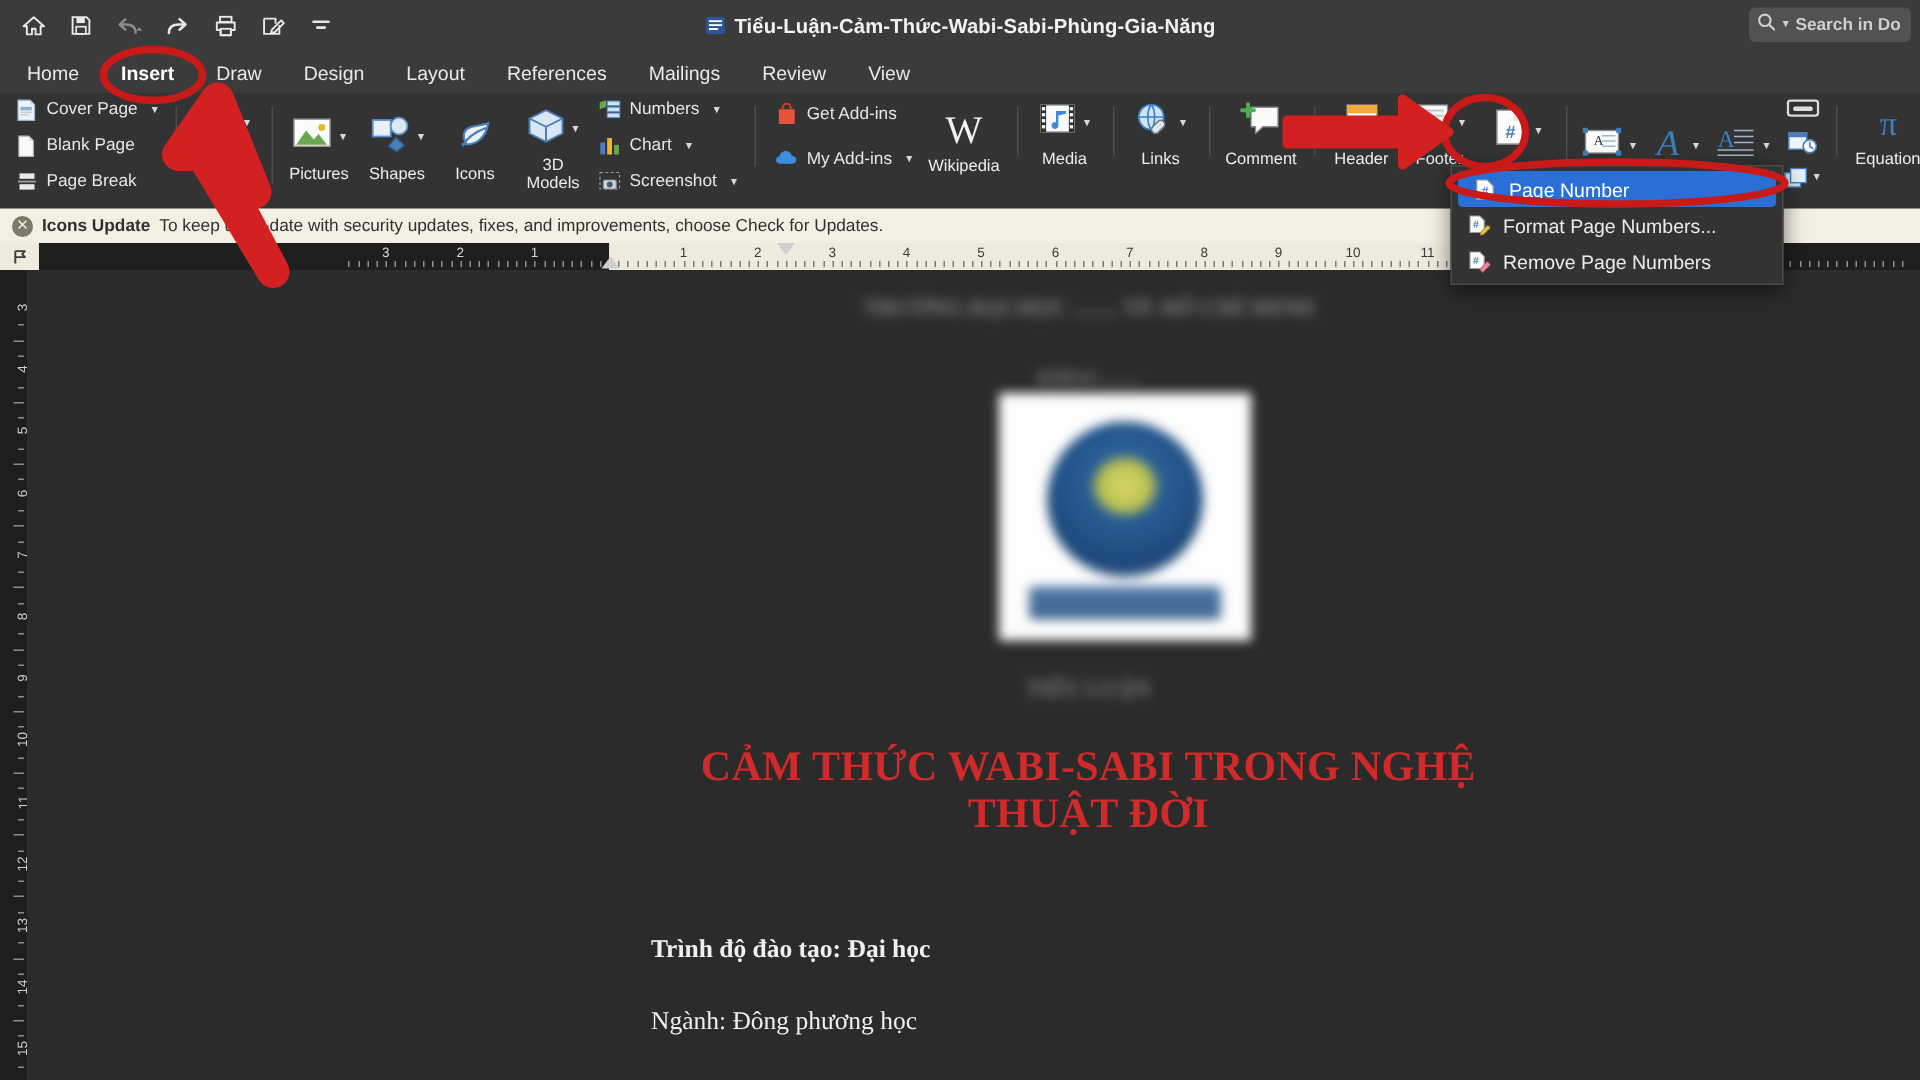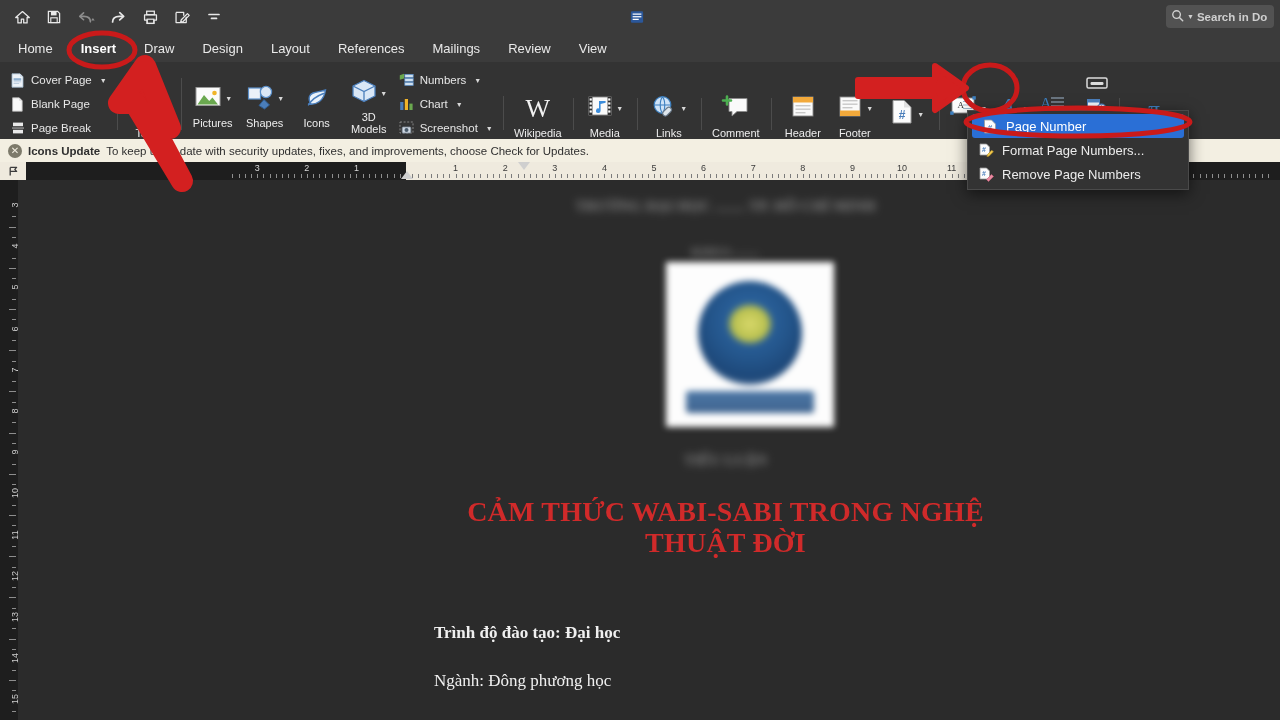--- a/index.html
+++ b/index.html
@@ -50,21 +50,21 @@
   }
   .tab{
     font-size:13px; color:#e9e9e9; padding:2px 14px; white-space:nowrap;
     font-weight:500;
   }
   .tab.active{ color:#ffffff; font-weight:bold; }
 
   
   .ribbon{
     position:absolute; left:0; top:62px; width:1280px; height:77px;
-    background:#333333; display:flex; align-items:flex-end;
+    background:#333333; display:flex; align-items:flex-start;
   }
   .rgroup{ display:flex; align-items:center; padding:0 6px; position:relative; }
   .rgroup + .rgroup::before{
     content:""; position:absolute; left:0; top:9px; bottom:9px; width:1px; background:#4c4c4c;
   }
   .stack{ display:flex; flex-direction:column; justify-content:center; gap:2px; padding:0 4px;}
   .srow{ display:flex; align-items:center; gap:6px; height:22px; }
   .srow .lbl{ font-size:11.5px; color:#e6e6e6; white-space:nowrap; }
   .srow .mini{ width:15px; height:16px; flex:none; display:flex; align-items:center; justify-content:center;}
   .big{
@@ -237,20 +237,21 @@
 
     <div class="title-center">
       <span class="doc-ico">
         <svg width="14" height="14" viewBox="0 0 16 16">
             <rect x="1" y="1.5" width="14" height="13" rx="1.5" fill="#2b579a"></rect>
             <rect x="3" y="4" width="10" height="1.4" fill="#fff"></rect>
             <rect x="3" y="7" width="10" height="1.4" fill="#fff"></rect>
             <rect x="3" y="10" width="7" height="1.4" fill="#fff"></rect>
           </svg>
       </span>
+      <span class="title-text">Tiểu-Luận-Cảm-Thức-Wabi-Sabi-Phùng-Gia-Năng</span>
     </div>
 
     <div class="searchbox">
       <span>
         <svg width="13" height="13" viewBox="0 0 14 14">
             <circle cx="6" cy="6" r="4.1" fill="none" stroke="#cfcfcf" stroke-width="1.5"></circle>
             <path d="M9.1 9.1 12.6 12.6" stroke="#cfcfcf" stroke-width="1.6" stroke-linecap="round"></path>
           </svg>
       </span>
       <span class="caret">▼</span>
@@ -410,20 +411,40 @@
                 <circle cx="7.5" cy="9" r="2" fill="#4a5b6b"></circle>
               </svg>
           </span>
           <span class="lbl">Screenshot</span>
           <span class="dd">▼</span>
         </div>
       </div>
     </div>
 
     <div class="rgroup">
+      <div class="stack" style="margin-left:4px">
+        <div class="srow" style="height:28px">
+          <span class="mini">
+            <svg width="17" height="18" viewBox="0 0 17 18">
+                <path d="M2.5 5.5h12v11h-12z" fill="#e8533a"></path>
+                <path d="M5.5 6V4.2a3 3 0 0 1 6 0V6" fill="none" stroke="#c8402a" stroke-width="1.5"></path>
+              </svg>
+          </span>
+          <span class="lbl">Get Add-ins</span>
+        </div>
+        <div class="srow" style="height:28px">
+          <span class="mini">
+            <svg width="17" height="16" viewBox="0 0 17 16">
+                <path d="M3 11.5c-1.6 0-2.6-1.2-2.6-2.7 0-1.4 1-2.5 2.4-2.6C3.3 3.8 5.3 2 7.8 2c2.3 0 4.1 1.5 4.6 3.6 2 .2 3.3 1.5 3.3 3.1 0 1.6-1.3 2.8-3.2 2.8z" fill="#3c8ddb"></path>
+              </svg>
+          </span>
+          <span class="lbl">My Add-ins</span>
+          <span class="dd">▼</span>
+        </div>
+      </div>
       <div class="big wide" style="padding-top:6px">
         <div class="ico">
           <span style="font-family:'Liberation Serif',serif;font-size:26px;color:#f2f2f2;line-height:26px;">W</span>
         </div>
         <div class="cap">Wikipedia</div>
       </div>
     </div>
 
     <div class="rgroup">
       <div class="big">

